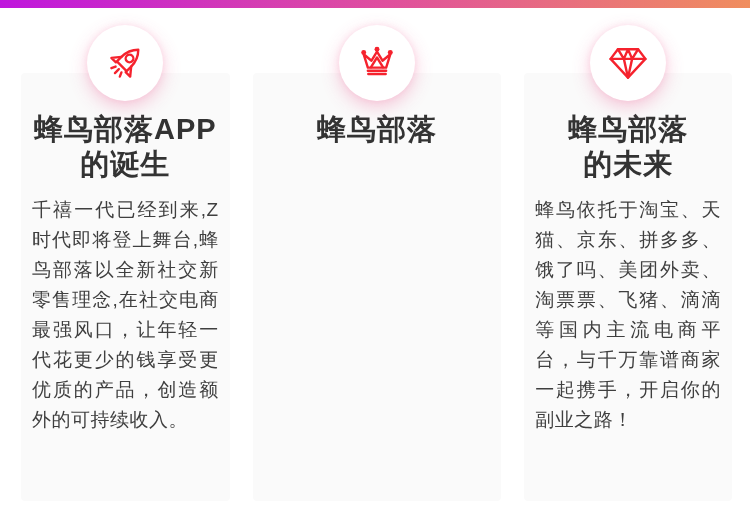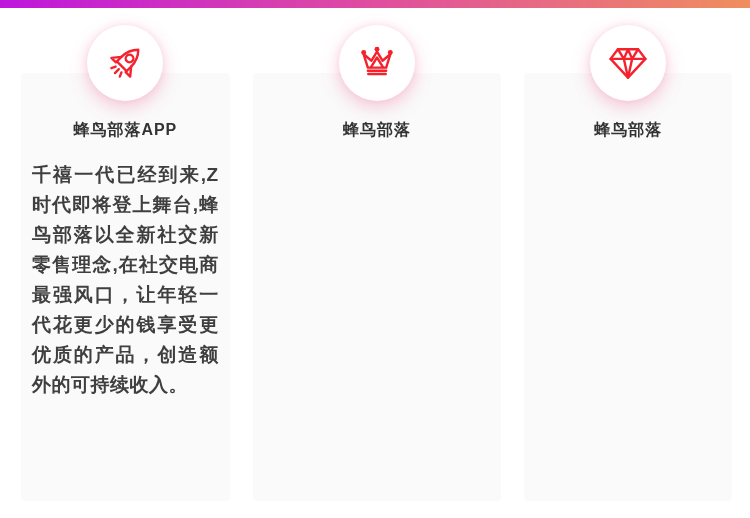--- a/index.html
+++ b/index.html
@@ -52,33 +52,32 @@
   .icon-fill { fill: var(--accent); stroke: none; }
   .card {
     background: #fafafa;
     border-radius: 4px;
     height: 428px;
     padding: 39px 11px 0 11px;
   }
   .card-title {
     text-align: center;
     font-weight: bold;
-    font-size: 16px;
+    font-size: 29px;
     line-height: 35px;
     color: #333333;
     letter-spacing: 1px;
   }
   .card-body {
     margin-top: 13px;
     font-size: 19px;
     line-height: 30px;
     color: #3f3f3f;
     text-align: justify;
     letter-spacing: 0.5px;
-    font-weight: bold;
   }
 </style>
 </head>
 <body style="--accent: #f5222d;">
 
 <div class="top-bar"></div>
 
 <div class="cards">
 
   <div class="col col-1">
@@ -89,20 +88,21 @@
           <circle class="icon-stroke" cx="24" cy="17" r="4.2"></circle>
           <path class="icon-stroke" d="M16.5 22 L9.5 30.5 L16.5 30.5"></path>
           <path class="icon-stroke" d="M31.5 22 L38.5 30.5 L31.5 30.5"></path>
           <path class="icon-stroke" d="M19.5 34 L17.5 38.5 M24 33.5 L24 39.5 M28.5 34 L30.5 38.5"></path>
         </g>
       </svg>
     </div>
     <div class="card">
       <div class="card-title">
         <div>蜂鸟部落APP</div>
+        <div>的诞生</div>
       </div>
       <div class="card-body">千禧一代已经到来,Z时代即将登上舞台,蜂鸟部落以全新社交新零售理念,在社交电商最强风口，让年轻一代花更少的钱享受更优质的产品，创造额外的可持续收入。</div>
     </div>
   </div>
 
   <div class="col col-2">
     <div class="icon-circle">
       <svg viewBox="0 0 48 48">
         <path class="icon-stroke" d="M9.5 14.5 L14 29 L34 29 L38.5 14.5 L30 21.5 L24 11.5 L18 21.5 Z"></path>
         <path class="icon-stroke" d="M17.5 28.5 L24 18 L30.5 28.5"></path>
@@ -124,17 +124,19 @@
       <svg viewBox="0 0 48 48">
         <path class="icon-stroke" d="M13 9 L35 9 L43 19.5 L24 40 L5 19.5 Z"></path>
         <path class="icon-stroke" d="M13 9 L19.5 19.5 L24 9 L28.5 19.5 L35 9"></path>
         <path class="icon-stroke" d="M5 19.5 L43 19.5"></path>
         <path class="icon-stroke" d="M19.5 19.5 L24 40 L28.5 19.5"></path>
       </svg>
     </div>
     <div class="card">
       <div class="card-title">
         <div>蜂鸟部落</div>
+        <div>的未来</div>
       </div>
+      <div class="card-body">蜂鸟依托于淘宝、天猫、京东、拼多多、饿了吗、美团外卖、淘票票、飞猪、滴滴等国内主流电商平台，与千万靠谱商家一起携手，开启你的副业之路！</div>
     </div>
   </div>
 
 </div>
 
 </body></html>

